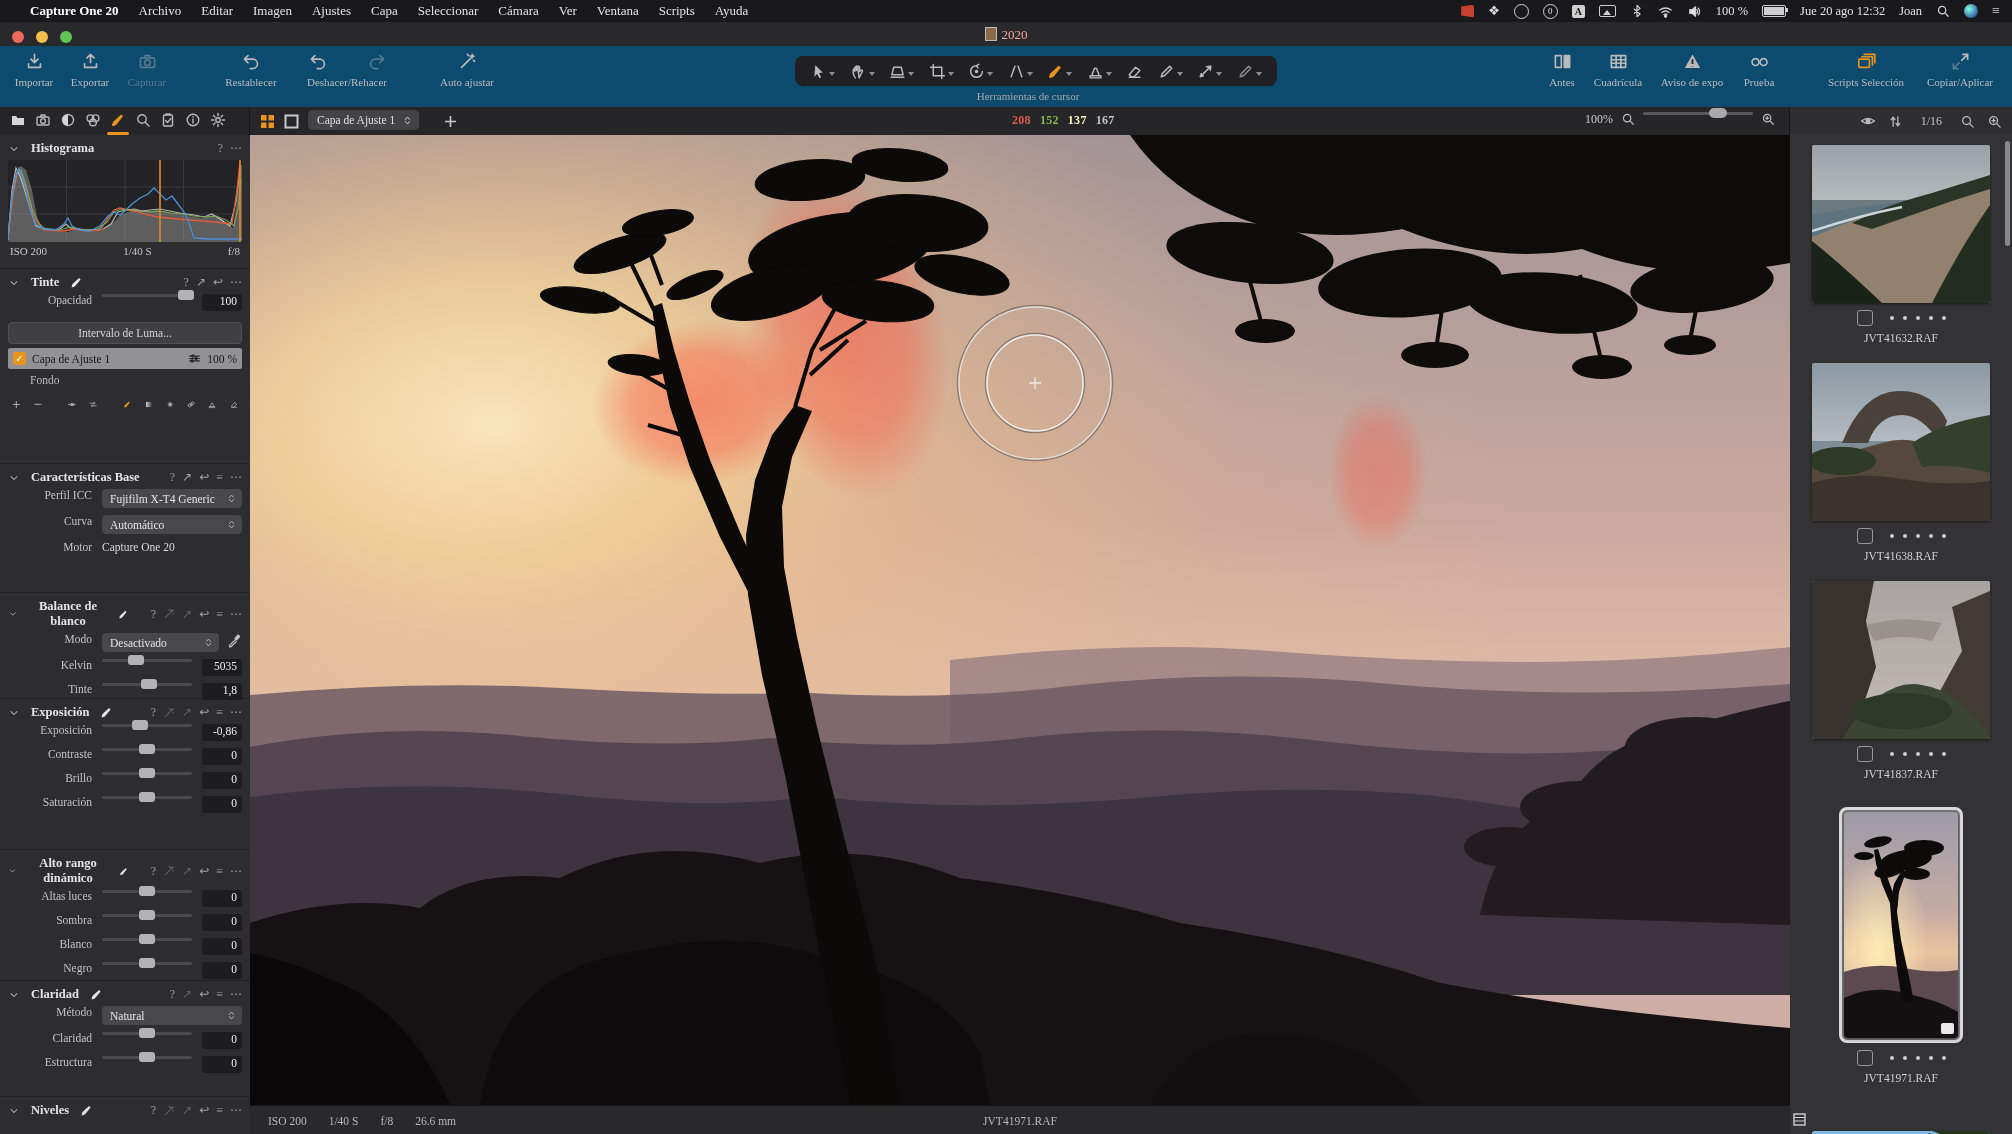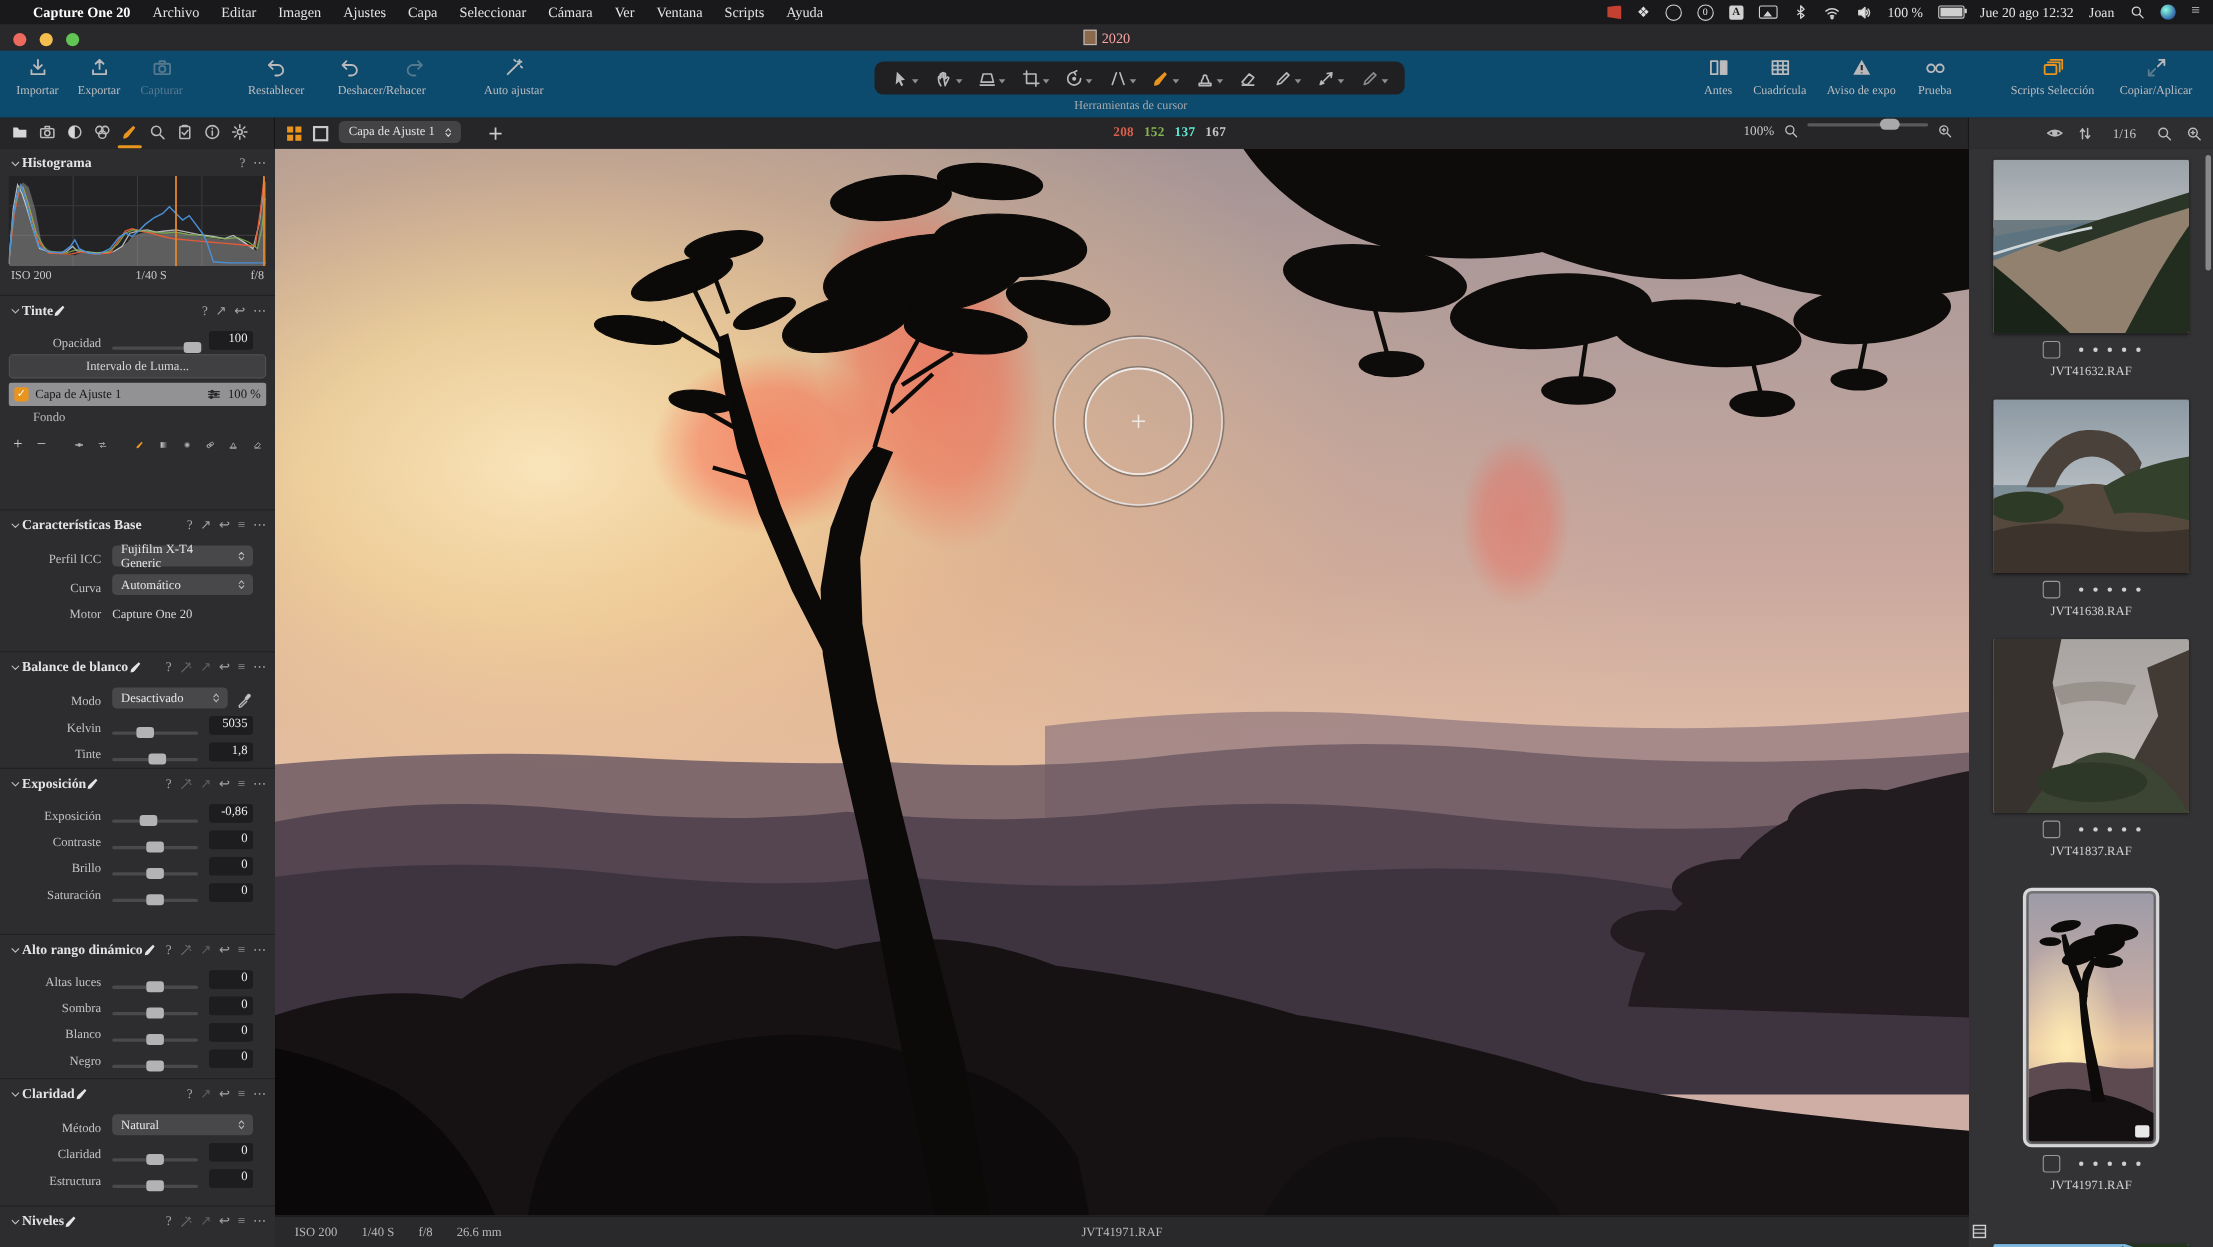--- a/index.html
+++ b/index.html
@@ -46,25 +46,25 @@
   #browserbar{flex:1;display:flex;align-items:center;justify-content:flex-end;gap:12px;padding-right:10px;font-size:12px;color:#c6c6c8;background:#2e2e30;}
   .rgb{position:absolute;left:762px;top:6px;font-size:12px;letter-spacing:.3px;display:flex;gap:9px;font-weight:bold;}
   .layersel{position:absolute;left:58px;top:3px;height:20px;background:#434345;border-radius:5px;display:flex;align-items:center;padding:0 6px 0 9px;font-size:11.5px;color:#e2e2e4;gap:7px;}
   .zoomgrp{position:absolute;right:14px;top:5px;display:flex;align-items:flex-start;gap:8px;font-size:12px;color:#c9c9cb;}
   .zslider{width:110px;height:3px;background:#59595b;border-radius:2px;position:relative;}
   .zslider .zt{position:absolute;top:-4px;left:60%;width:18px;height:10px;background:#a9a9ab;border-radius:5px;}
 
   
   #leftpanel{left:0;top:135px;width:250px;height:999px;background:#2d2d2f;border-right:1px solid #161618;display:flex;flex-direction:column;overflow:hidden;font-size:11.5px;}
   .sec{border-bottom:1px solid #212123;position:relative;flex-shrink:0;}
-  .sec-h{display:flex;align-items:center;gap:0;padding:6px 8px 4px 8px;color:#e4e4e6;font-size:12.5px;}
+  .sec-h{display:flex;align-items:center;gap:11px;padding:6px 8px 4px 8px;color:#e4e4e6;font-size:12.5px;text-align:center;}
   .sec-h .ttl{font-weight:bold;}
   .sec-h .sp{flex:1;}
   .hicon{color:#a2a2a4;font-size:12px;display:flex;align-items:center;gap:7px;}
-  .row{display:flex;align-items:flex-end;height:24px;padding:0 20px 0 0;}
+  .row{display:flex;align-items:flex-start;height:24px;padding:0 8px 0 0;}
   .row .lbl{width:92px;text-align:right;color:#c3c3c5;padding-right:10px;flex-shrink:0;}
   .track{flex:1;height:3px;background:#64646688;border-radius:2px;position:relative;margin-right:10px;}
   .thumbk{position:absolute;top:-4px;margin-left:-8px;width:16px;height:10px;background:#b3b3b5;border-radius:3px;}
   .val{width:40px;height:17px;background:#1d1d1f;border-radius:3px;color:#efefef;text-align:right;padding:1px 5px 0 0;box-sizing:border-box;font-size:11.5px;}
   .dd{flex:1;height:19px;background:#48484a;border-radius:4px;display:flex;align-items:center;padding:0 5px 0 8px;color:#e6e6e8;}
   .dd .sp{flex:1;}
   
   .lumabtn{margin:4px 8px;height:20px;background:#404042;border:1px solid #515153;border-radius:4px;display:flex;align-items:center;justify-content:center;color:#d5d5d7;}
   .layerrow{margin:3px 8px 0 8px;height:21px;background:#929294;border-radius:2px;display:flex;align-items:center;padding:0 5px;color:#161616;gap:6px;font-size:11.5px;}
   .cbx{width:13px;height:13px;background:#e8941e;border-radius:3px;color:#fff;font-size:10px;line-height:13px;text-align:center;}
@@ -557,21 +557,21 @@
           </svg>
     </span>
     <span class="abs" style="left:194px;top:8px">
       <svg width="13" height="13" viewBox="0 0 13 13">
             <path d="M6.5 1v11M1 6.5h11" stroke="#c9c9cb" stroke-width="1.6"></path>
           </svg>
         </span>
     <span class="rgb">
       <span style="color:#d95f4c">208</span>
       <span style="color:#84b54e">152</span>
-      <span style="color:#5eead4">137</span>
+      <span style="color:#fef9c3">137</span>
       <span style="color:#c6c6c6">167</span>
     </span>
     <span class="zoomgrp">
       <span>100%</span>
       <svg width="14" height="14">
             <use href="#s-loupe" class="ic"></use>
           </svg>
       <span class="zslider">
             <span class="zt"></span>
           </span>

